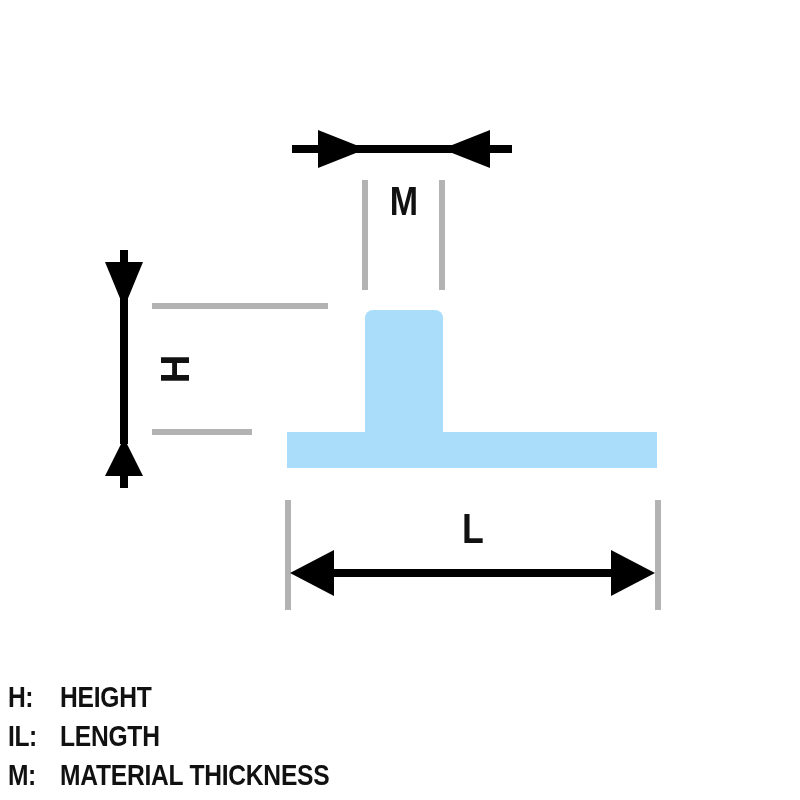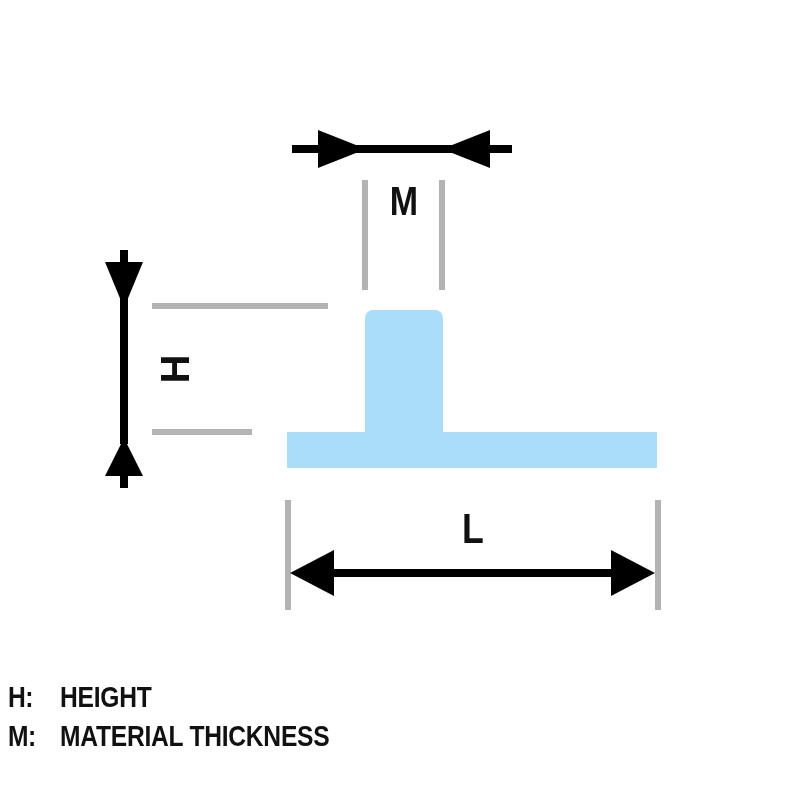--- a/index.html
+++ b/index.html
@@ -130,20 +130,24 @@
 
   </svg>
 
   <div class="legend-block">
 
     <div class="legend-row">
       <span class="legend-key">H:</span>
       <span class="legend-val">HEIGHT</span>
     </div>
 
+    <div class="legend-row">
+      <span class="legend-key">IL:</span>
+      <span class="legend-val">LENGTH</span>
+    </div>
 
     <div class="legend-row">
       <span class="legend-key">M:</span>
       <span class="legend-val">MATERIAL THICKNESS</span>
     </div>
 
   </div>
 
 </div>
 

